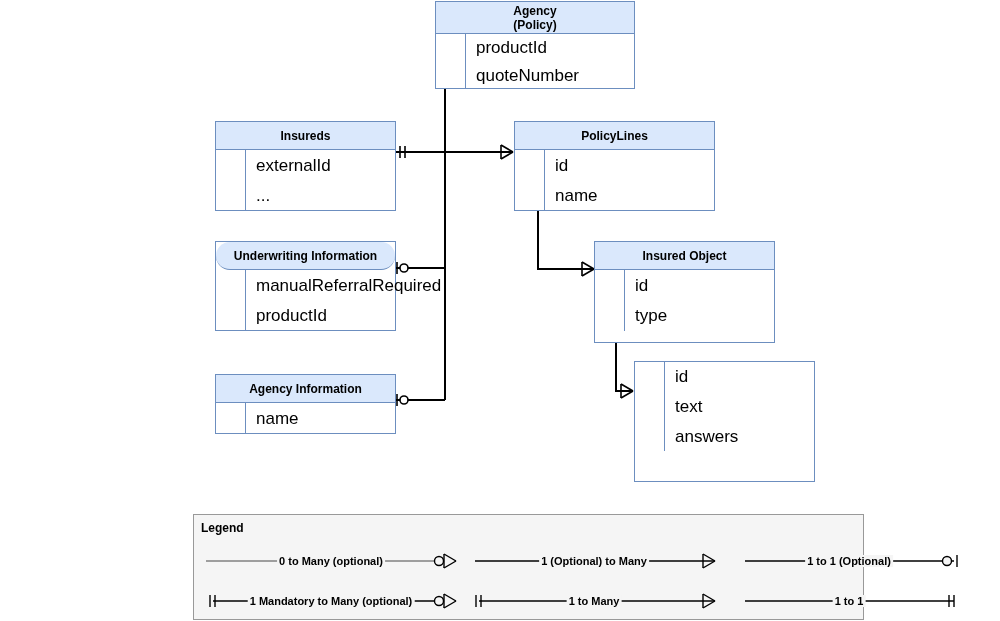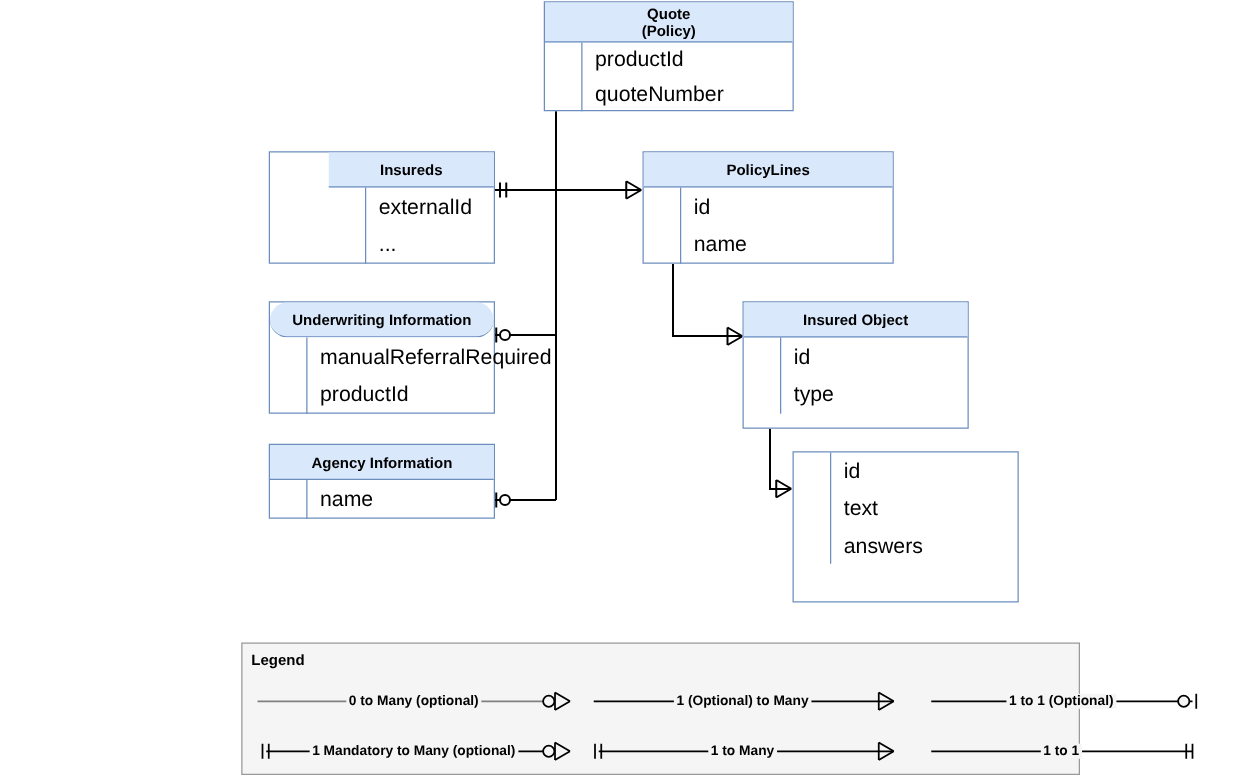--- a/index.html
+++ b/index.html
@@ -141,30 +141,30 @@
 
     <g>
       <path d="M633,391 L621,384"></path>
       <path d="M633,391 L621,398"></path>
       <path d="M621,384 L621,398"></path>
     </g>
   </g>
 </svg>
 
 <div class="entity" style="left:435px; top:1px; width:200px; height:88px;">
-  <div class="entity-header" style="height:32px;">Quote
+  <div class="entity-header" style="height:32px;">Agency
 (Policy)</div>
   <div class="entity-body" style="height:55px;">
     <div class="gutter"></div>
     <div class="attr" style="height:28px;">productId</div>
     <div class="attr" style="height:27px;">quoteNumber</div>
   </div>
 </div>
 
-<div class="entity" style="left:215px; top:121px; width:181px; height:90px;padding-left:47px;">
+<div class="entity" style="left:215px; top:121px; width:181px; height:90px;">
   <div class="entity-header" style="height:28px;">Insureds</div>
   <div class="entity-body" style="height:61px;">
     <div class="gutter"></div>
     <div class="attr" style="height:31px;">externalId</div>
     <div class="attr" style="height:30px;">...</div>
   </div>
 </div>
 
 <div class="entity" style="left:514px; top:121px; width:201px; height:90px;">
   <div class="entity-header" style="height:28px;">PolicyLines</div>
@@ -186,21 +186,21 @@
 
 <div class="entity" style="left:594px; top:241px; width:181px; height:102px;">
   <div class="entity-header" style="height:28px;">Insured Object</div>
   <div class="entity-body" style="height:61px;">
     <div class="gutter"></div>
     <div class="attr" style="height:31px;">id</div>
     <div class="attr" style="height:30px;">type</div>
   </div>
 </div>
 
-<div class="entity" style="left:215px; top:355px; width:181px; height:60px;">
+<div class="entity" style="left:215px; top:374px; width:181px; height:60px;">
   <div class="entity-header" style="height:28px;">Agency Information</div>
   <div class="entity-body" style="height:31px;">
     <div class="gutter"></div>
     <div class="attr" style="height:31px;">name</div>
   </div>
 </div>
 
 <div class="entity" style="left:634px; top:361px; width:181px; height:121px;">
   <div class="entity-body" style="height:89px;">
     <div class="gutter"></div>

